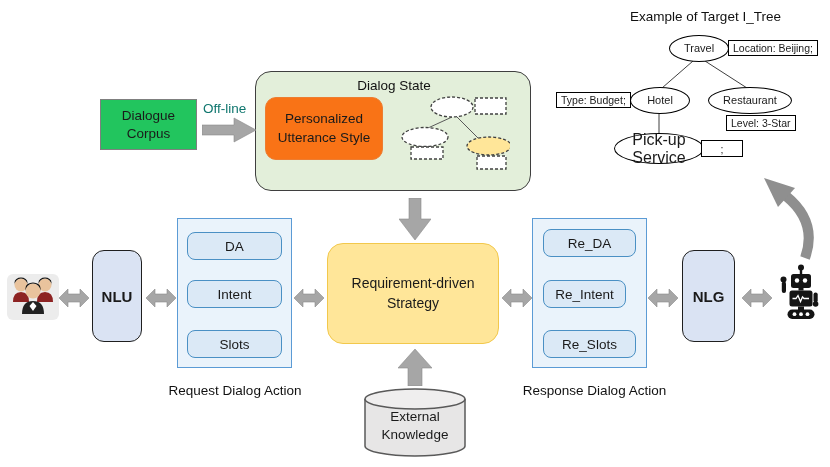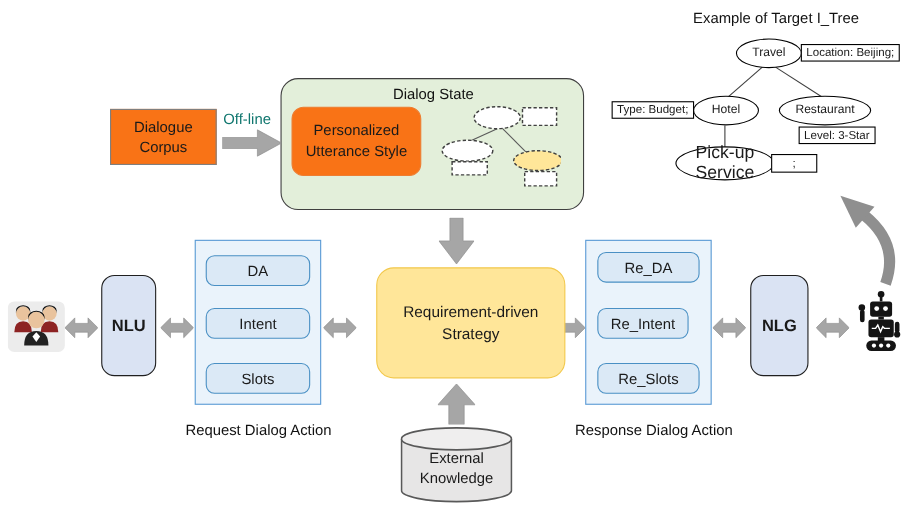--- a/index.html
+++ b/index.html
@@ -26,21 +26,21 @@
     background:#e3efda;border:1.6px solid #3f3f3f;border-radius:16px;box-sizing:border-box;
   }
   .ds-title{font-size:13.5px;color:#111;}
   .pus-box{
     background:#f97316;border:1.6px solid #ed7d31;border-radius:11px;
     font-size:13.5px;line-height:1.35;box-sizing:border-box;
   }
 
   
   .corpus{
-    background:#f97316;border:1.3px solid #7f7f7f;font-size:13.5px;line-height:1.3;box-sizing:border-box;
+    background:#22c55e;border:1.3px solid #7f7f7f;font-size:13.5px;line-height:1.3;box-sizing:border-box;
   }
   .offline-label{font-size:13.5px;color:#0f766e;}
 
   
   .nlubox{
     background:#dae3f3;border:1.4px solid #1f1f1f;border-radius:12px;
     font-size:15px;font-weight:bold;box-sizing:border-box;
   }
   .actions-container{
     background:#eaf3fb;border:1.5px solid #5b9bd5;box-sizing:border-box;
@@ -152,21 +152,21 @@
   </svg>
 
   <div class="abs nlubox center" style="left:92px;top:250px;width:50px;height:92px;">NLU</div>
 
   <div class="abs actions-container" style="left:177px;top:218px;width:115px;height:150px;"></div>
   <div class="abs action-box center" style="left:187px;top:232px;width:95px;height:28px;">DA</div>
   <div class="abs action-box center" style="left:187px;top:280px;width:95px;height:28px;">Intent</div>
   <div class="abs action-box center" style="left:187px;top:330px;width:95px;height:28px;">Slots</div>
   <div class="abs flow-label center" style="left:155px;top:382px;width:160px;height:16px;">Request Dialog Action</div>
 
-  <div class="abs strategy center" style="left:327px;top:243px;width:172px;height:101px;padding:0 18px;margin-left:15px;">Requirement-driven Strategy</div>
+  <div class="abs strategy center" style="left:327px;top:243px;width:172px;height:101px;padding:0 18px;">Requirement-driven Strategy</div>
 
   <div class="abs actions-container" style="left:532px;top:218px;width:115px;height:150px;"></div>
   <div class="abs action-box center" style="left:543px;top:229px;width:93px;height:28px;">Re_DA</div>
   <div class="abs action-box center" style="left:543px;top:280px;width:83px;height:28px;">Re_Intent</div>
   <div class="abs action-box center" style="left:543px;top:330px;width:93px;height:28px;">Re_Slots</div>
   <div class="abs flow-label center" style="left:512px;top:382px;width:165px;height:16px;">Response Dialog Action</div>
 
   <div class="abs nlubox center" style="left:682px;top:250px;width:53px;height:92px;">NLG</div>
 
   <svg class="abs" style="left:777px;top:264px;" width="46" height="56">

